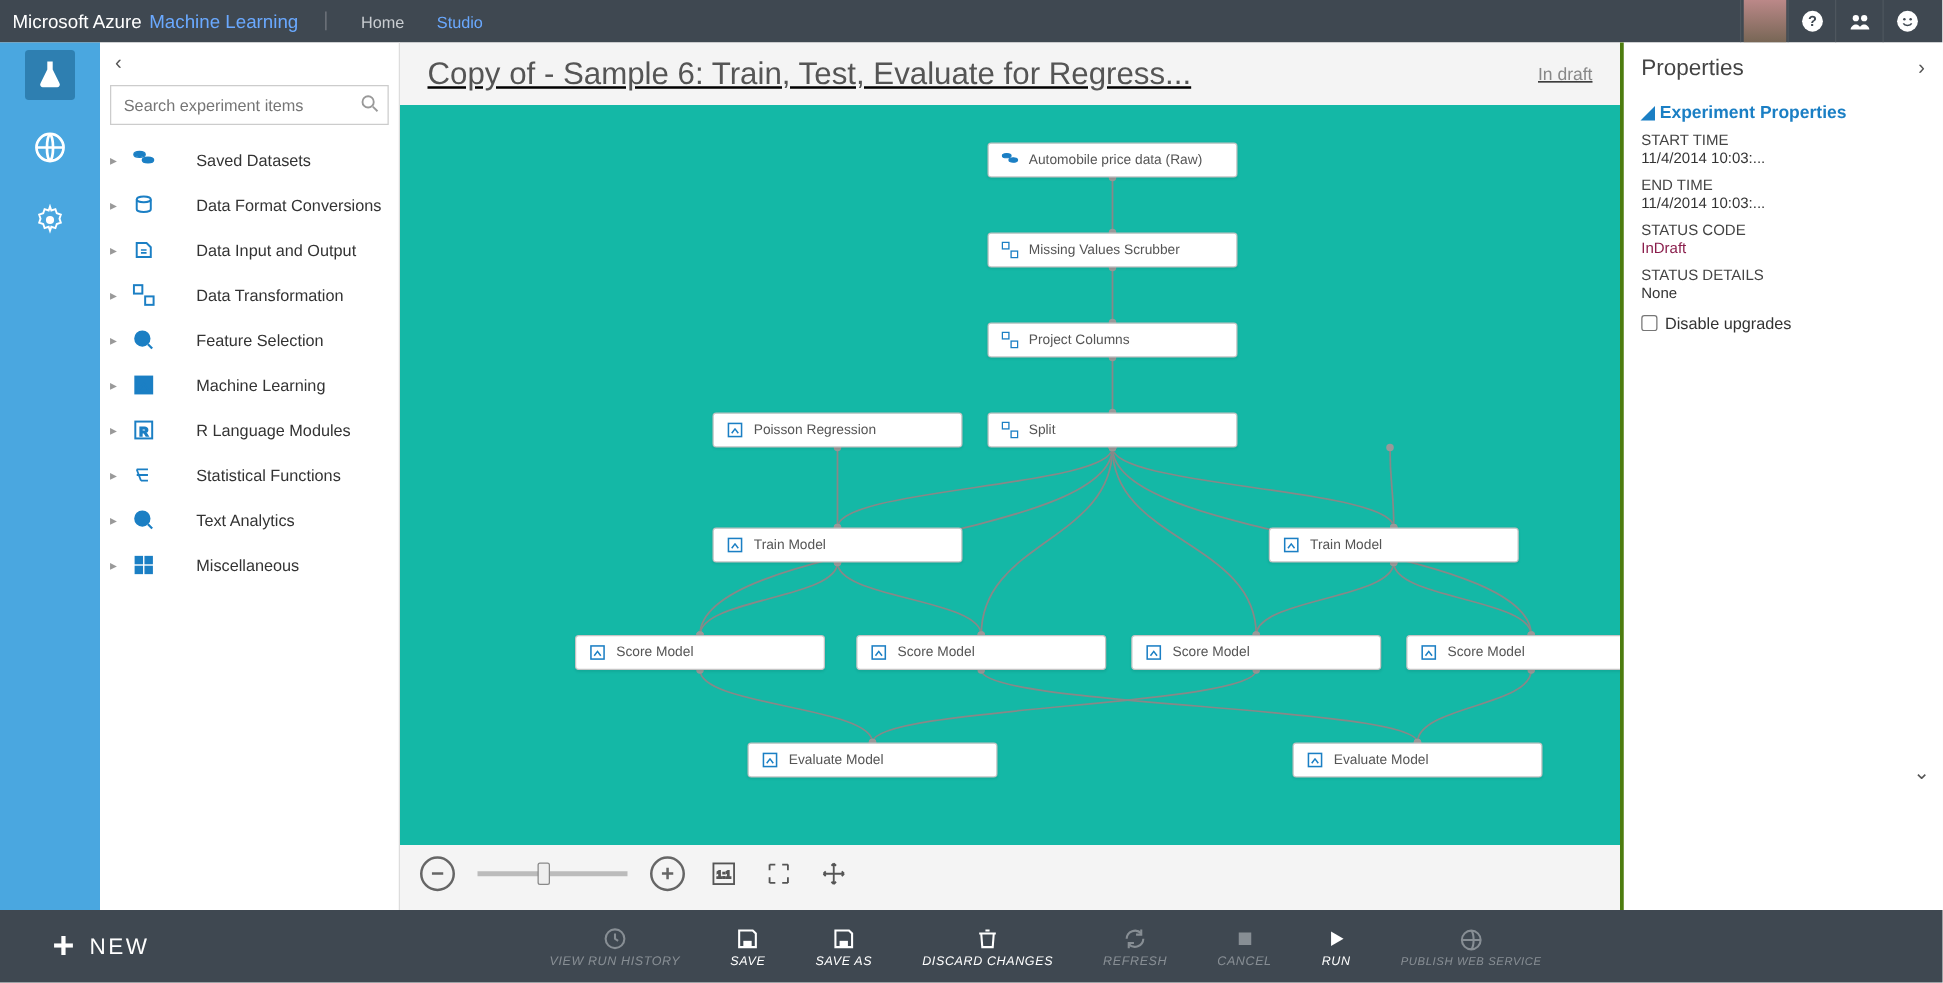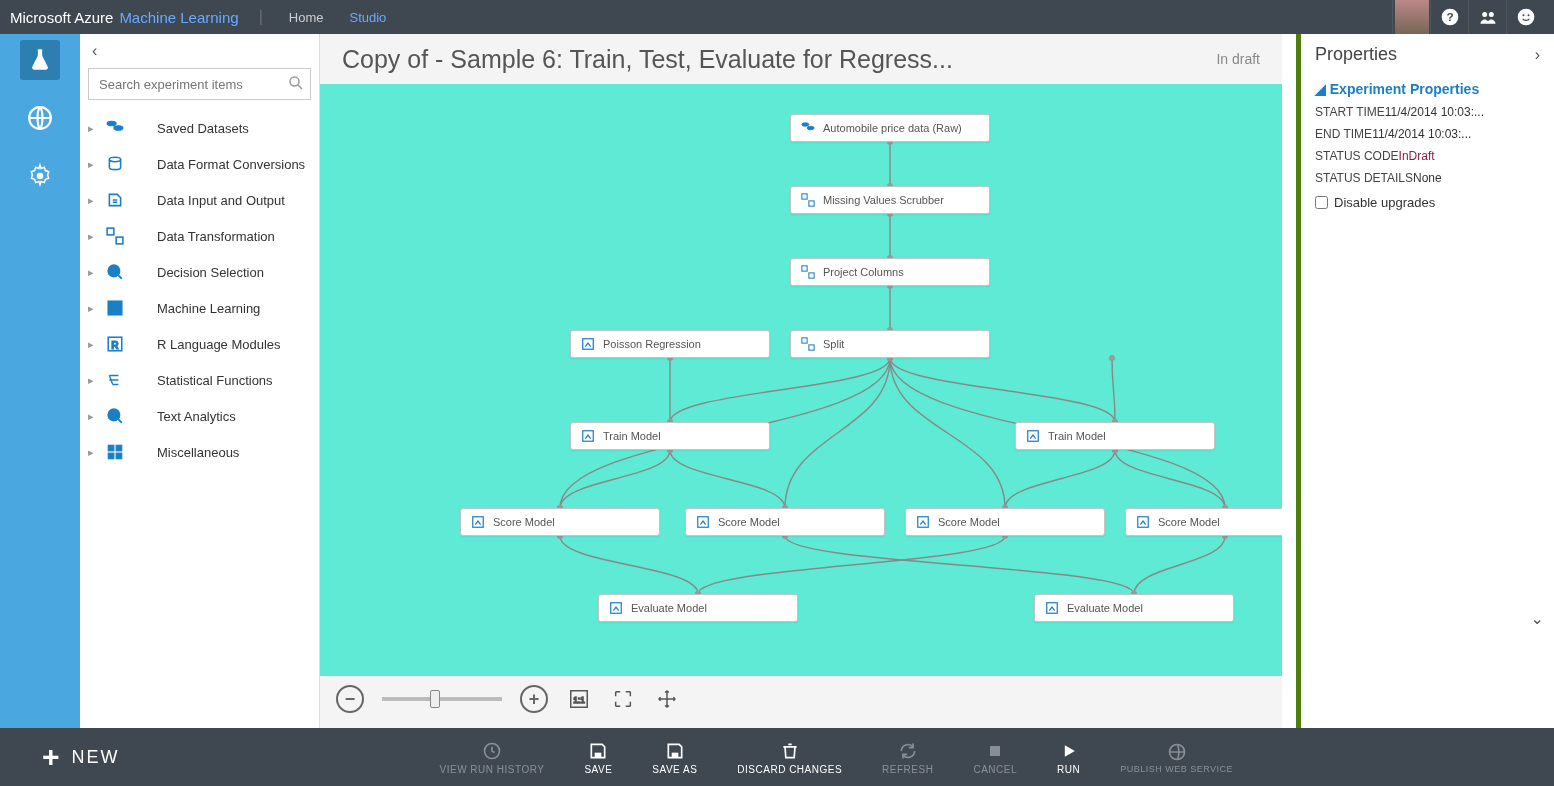--- a/index.html
+++ b/index.html
@@ -31,58 +31,58 @@
 .search-wrap { position: relative; margin: 6px 0 10px; }
 .search-input { width: 100%; height: 32px; border: 1px solid #ccc; padding: 0 30px 0 10px; font-size: 13px; color: #666; }
 .search-icon-wrap { position: absolute; right: 6px; top: 6px; }
 .cat { display: flex; align-items: center; height: 36px; gap: 8px; cursor: pointer; }
 .cat .chev { color: #999; font-size: 11px; width: 10px; }
 .cat .cat-icon { width: 18px; height: 18px; display: flex; align-items: center; justify-content: center; }
 .cat .cat-icon svg { fill: #1b7fc4; stroke: #1b7fc4; }
 .cat-label { font-size: 13px; color: #333; margin-left: 25px; }
 
 
-.canvas-area { position: absolute; top: 34px; left: 320px; right: 272px; height: calc(786px - 34px - 58px); background: #f4f4f4; }
+.canvas-area { position: absolute; top: 34px; left: 320px; right: 258px; height: calc(786px - 34px - 58px); background: #f4f4f4; text-decoration: underline; }
 .canvas-header { height: 50px; display: flex; align-items: center; padding: 0 22px; justify-content: space-between; }
 .exp-title { font-size: 25px; color: #555; font-weight: 300; }
 .status-text { color: #888; font-size: 14px; }
 .saving { position: absolute; right: 20px; top: 58px; color: #888; font-size: 13px; font-style: italic; }
 
-.canvas { position: absolute; top: 50px; left: 0; right: 0; bottom: 52px; background: #5eead4; overflow: hidden; }
+.canvas { position: absolute; top: 50px; left: 0; right: 0; bottom: 52px; background: #14b8a6; overflow: hidden; }
 .node { position: absolute; background: #fff; border: 1px solid #c5c5c5; border-radius: 3px; height: 28px; display: flex; align-items: center; padding: 0 10px; gap: 8px; font-size: 11px; color: #555; box-shadow: 0 1px 2px rgba(0,0,0,.08); }
 .node .node-icon { width: 14px; height: 14px; display: flex; align-items: center; justify-content: center; }
 .node .node-icon svg { fill: #1b7fc4; stroke: #1b7fc4; }
 
 
 .zoombar { position: absolute; left: 16px; bottom: 8px; right: 0; height: 42px; display: flex; align-items: center; gap: 18px; }
 .zoombar .circle-btn { width: 28px; height: 28px; border: 2px solid #666; border-radius: 50%; display: flex; align-items: center; justify-content: center; color: #666; font-size: 18px; cursor: pointer; font-weight: 600; }
 .zoom-track { width: 120px; height: 4px; background: #bbb; position: relative; }
 .zoom-handle { position: absolute; top: -7px; left: 40%; width: 10px; height: 18px; border: 1px solid #888; background: #eee; border-radius: 2px; }
 .zoombar .sq-btn { width: 26px; height: 26px; display: flex; align-items: center; justify-content: center; cursor: pointer; }
 .zoombar .sq-btn svg { stroke: #555; fill: none; stroke-width: 1.6; }
 
 
-.props { position: absolute; top: 34px; right: 0; width: 258px; height: calc(786px - 34px - 58px); background: #fff; border-left: 5px solid #4d7c0f; padding: 10px 14px; }
+.props { position: absolute; top: 34px; right: 0; width: 258px; height: calc(786px - 34px - 58px); background: #fff; border-left: 3px solid #4d7c0f; padding: 10px 14px; }
 .props-head { display: flex; justify-content: space-between; align-items: center; }
 .props-title { font-size: 18px; color: #444; font-weight: 400; }
 .props-expand { cursor: pointer; font-size: 16px; color: #555; }
 .props-section { margin-top: 16px; }
 .props-section-title { color: #1b7fc4; font-size: 14px; display: flex; align-items: center; gap: 4px; font-weight: 600; }
-.kv { display: flex; justify-content: flex-start; font-size: 12px; color: #333; margin-top: 8px; }
+.kv { display: flex; justify-content: flex-end; font-size: 12px; color: #333; margin-top: 8px; flex-direction: column; }
 .kv .k { color: #444; }
 .kv .v { color: #333; }
 .kv .v.accent { color: #8a1e4c; }
 .chk-row { margin-top: 10px; display: flex; align-items: center; gap: 6px; font-size: 13px; color: #333; }
 .chev-more { position: absolute; bottom: 100px; right: 10px; cursor: pointer; color: #555; }
 
 
 .bottombar { position: absolute; bottom: 0; left: 0; right: 0; height: 58px; background: #3f4851; color: #fff; display: flex; align-items: center; padding-left: 42px; }
 .new-btn { display: flex; align-items: center; gap: 10px; font-size: 18px; letter-spacing: 2px; cursor: pointer; }
 .new-btn .plus { font-size: 30px; font-weight: 700; }
-.bottom-actions { display: flex; align-items: center; gap: 40px; margin-left: 320px; }
+.bottom-actions { display: flex; align-items: center; gap: 40px; margin-left: 320px; font-style: italic; }
 .ba { display: flex; flex-direction: column; align-items: center; gap: 2px; font-size: 10px; letter-spacing: .5px; cursor: pointer; color: #cfd3d6; }
 .ba.enabled { color: #fff; }
 .ba .ba-icon { height: 22px; display: flex; align-items: center; justify-content: center; }
 .ba .ba-icon svg { fill: currentColor; }
 .ba.disabled { opacity: .5; }
 </style>
 </head>
 <body>
 
 <div class="topbar">
@@ -194,21 +194,21 @@
         <span class="cat-label">Data Transformation</span>
       </div>
       <div class="cat">
         <span class="chev">▸</span>
         <span class="cat-icon">
           <svg width="18" height="18" viewBox="0 0 16 16" fill="none" stroke-width="1.6">
             <circle cx="7" cy="7" r="5"></circle>
             <path d="M14 14l-3-3"></path>
           </svg>
         </span>
-        <span class="cat-label">Decision Selection</span>
+        <span class="cat-label">Feature Selection</span>
       </div>
       <div class="cat">
         <span class="chev">▸</span>
         <span class="cat-icon">
           <svg width="18" height="18" viewBox="0 0 16 16" fill="none" stroke-width="1.4">
             <rect x="2" y="2" width="12" height="12"></rect>
             <path d="M5 11l3-4 3 4"></path>
           </svg>
         </span>
         <span class="cat-label">Machine Learning</span>

